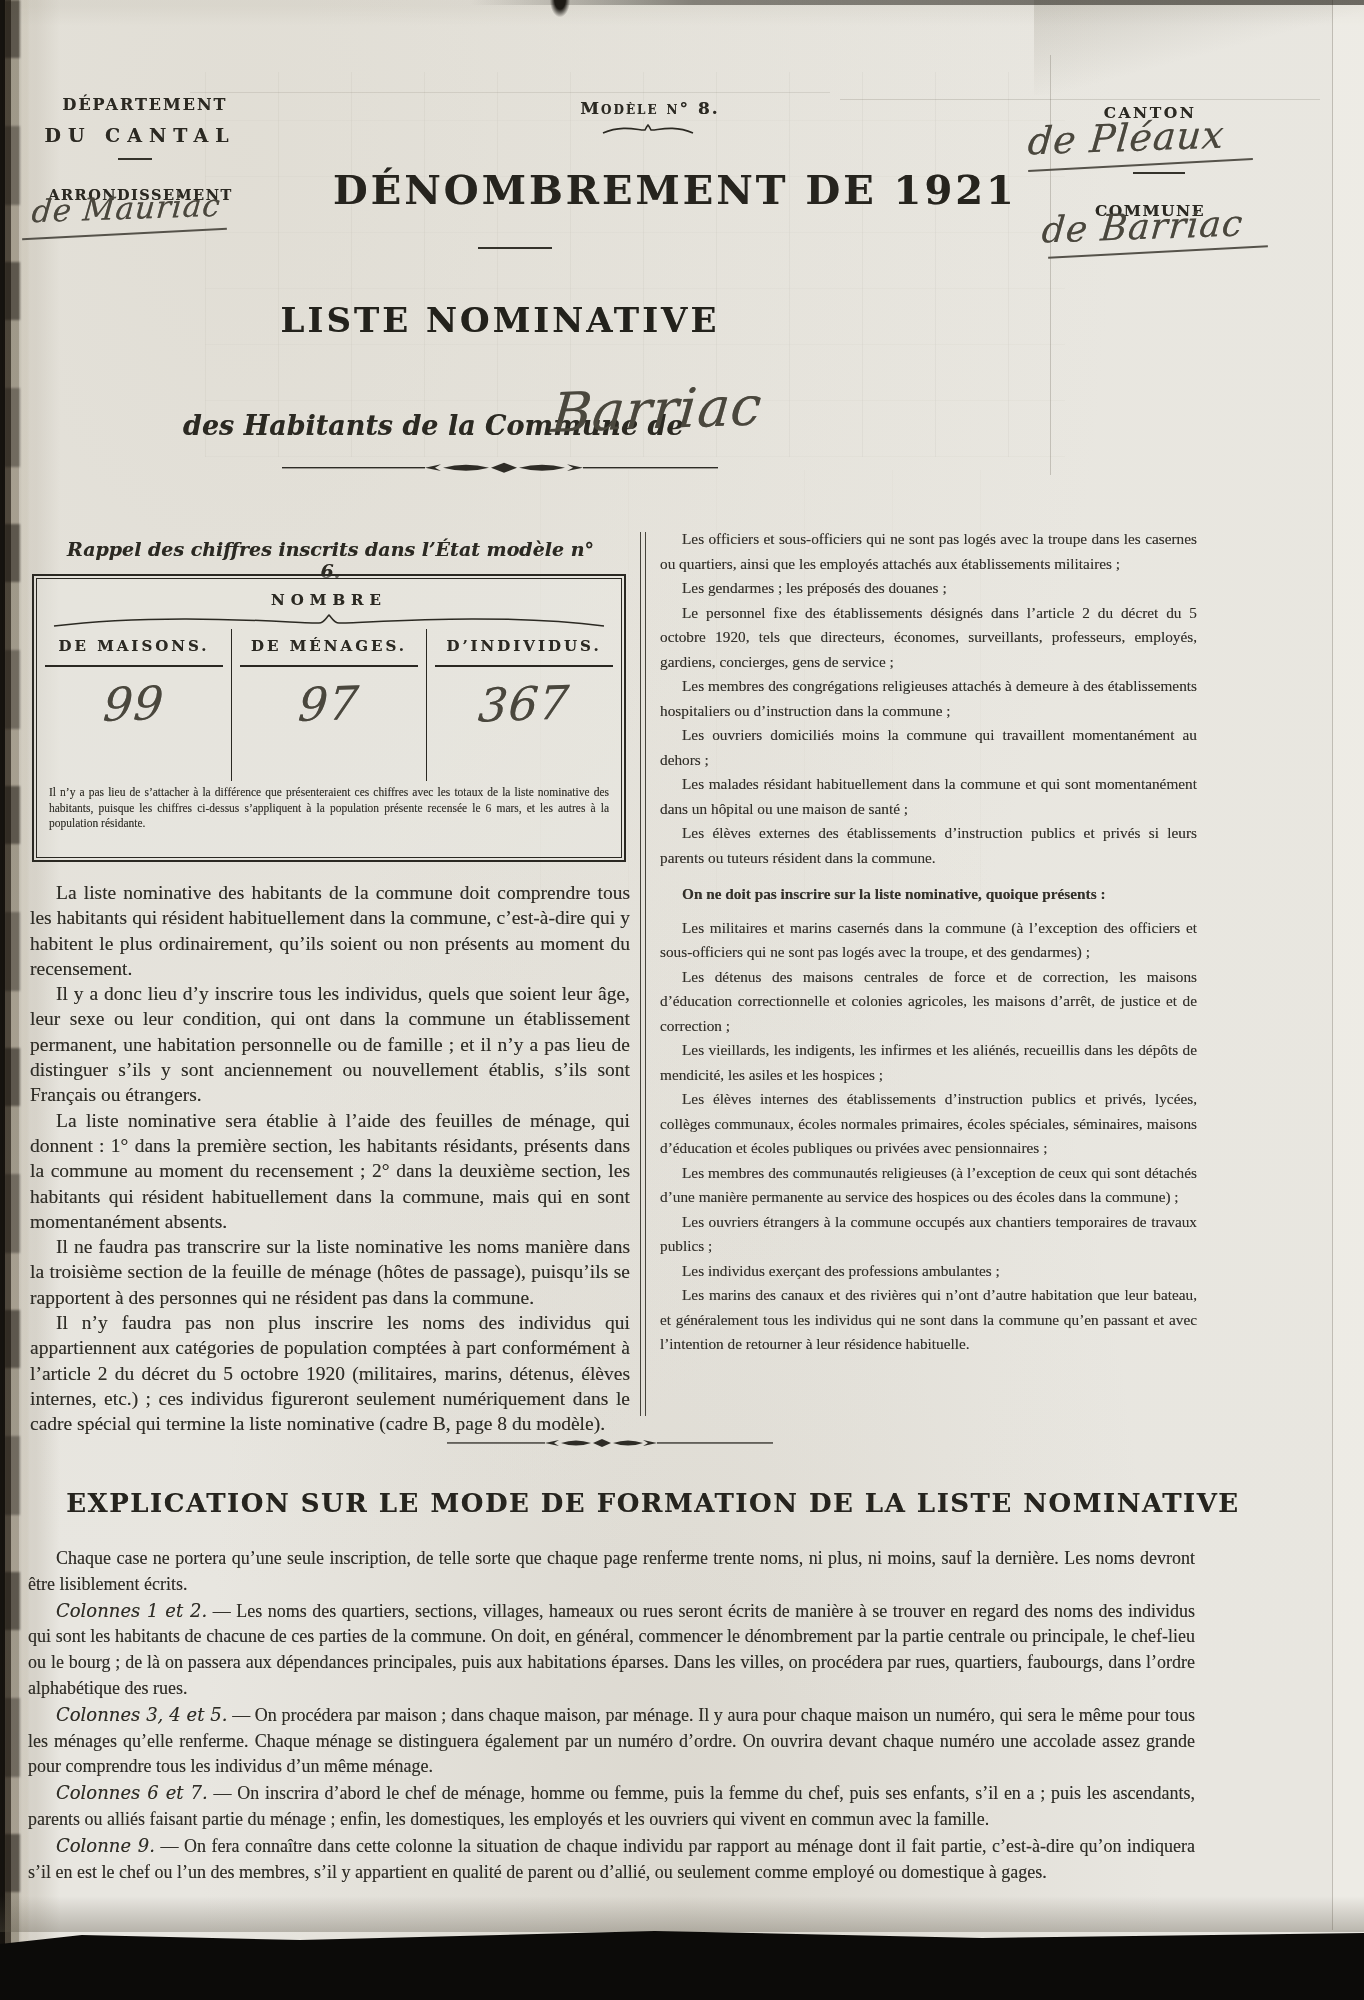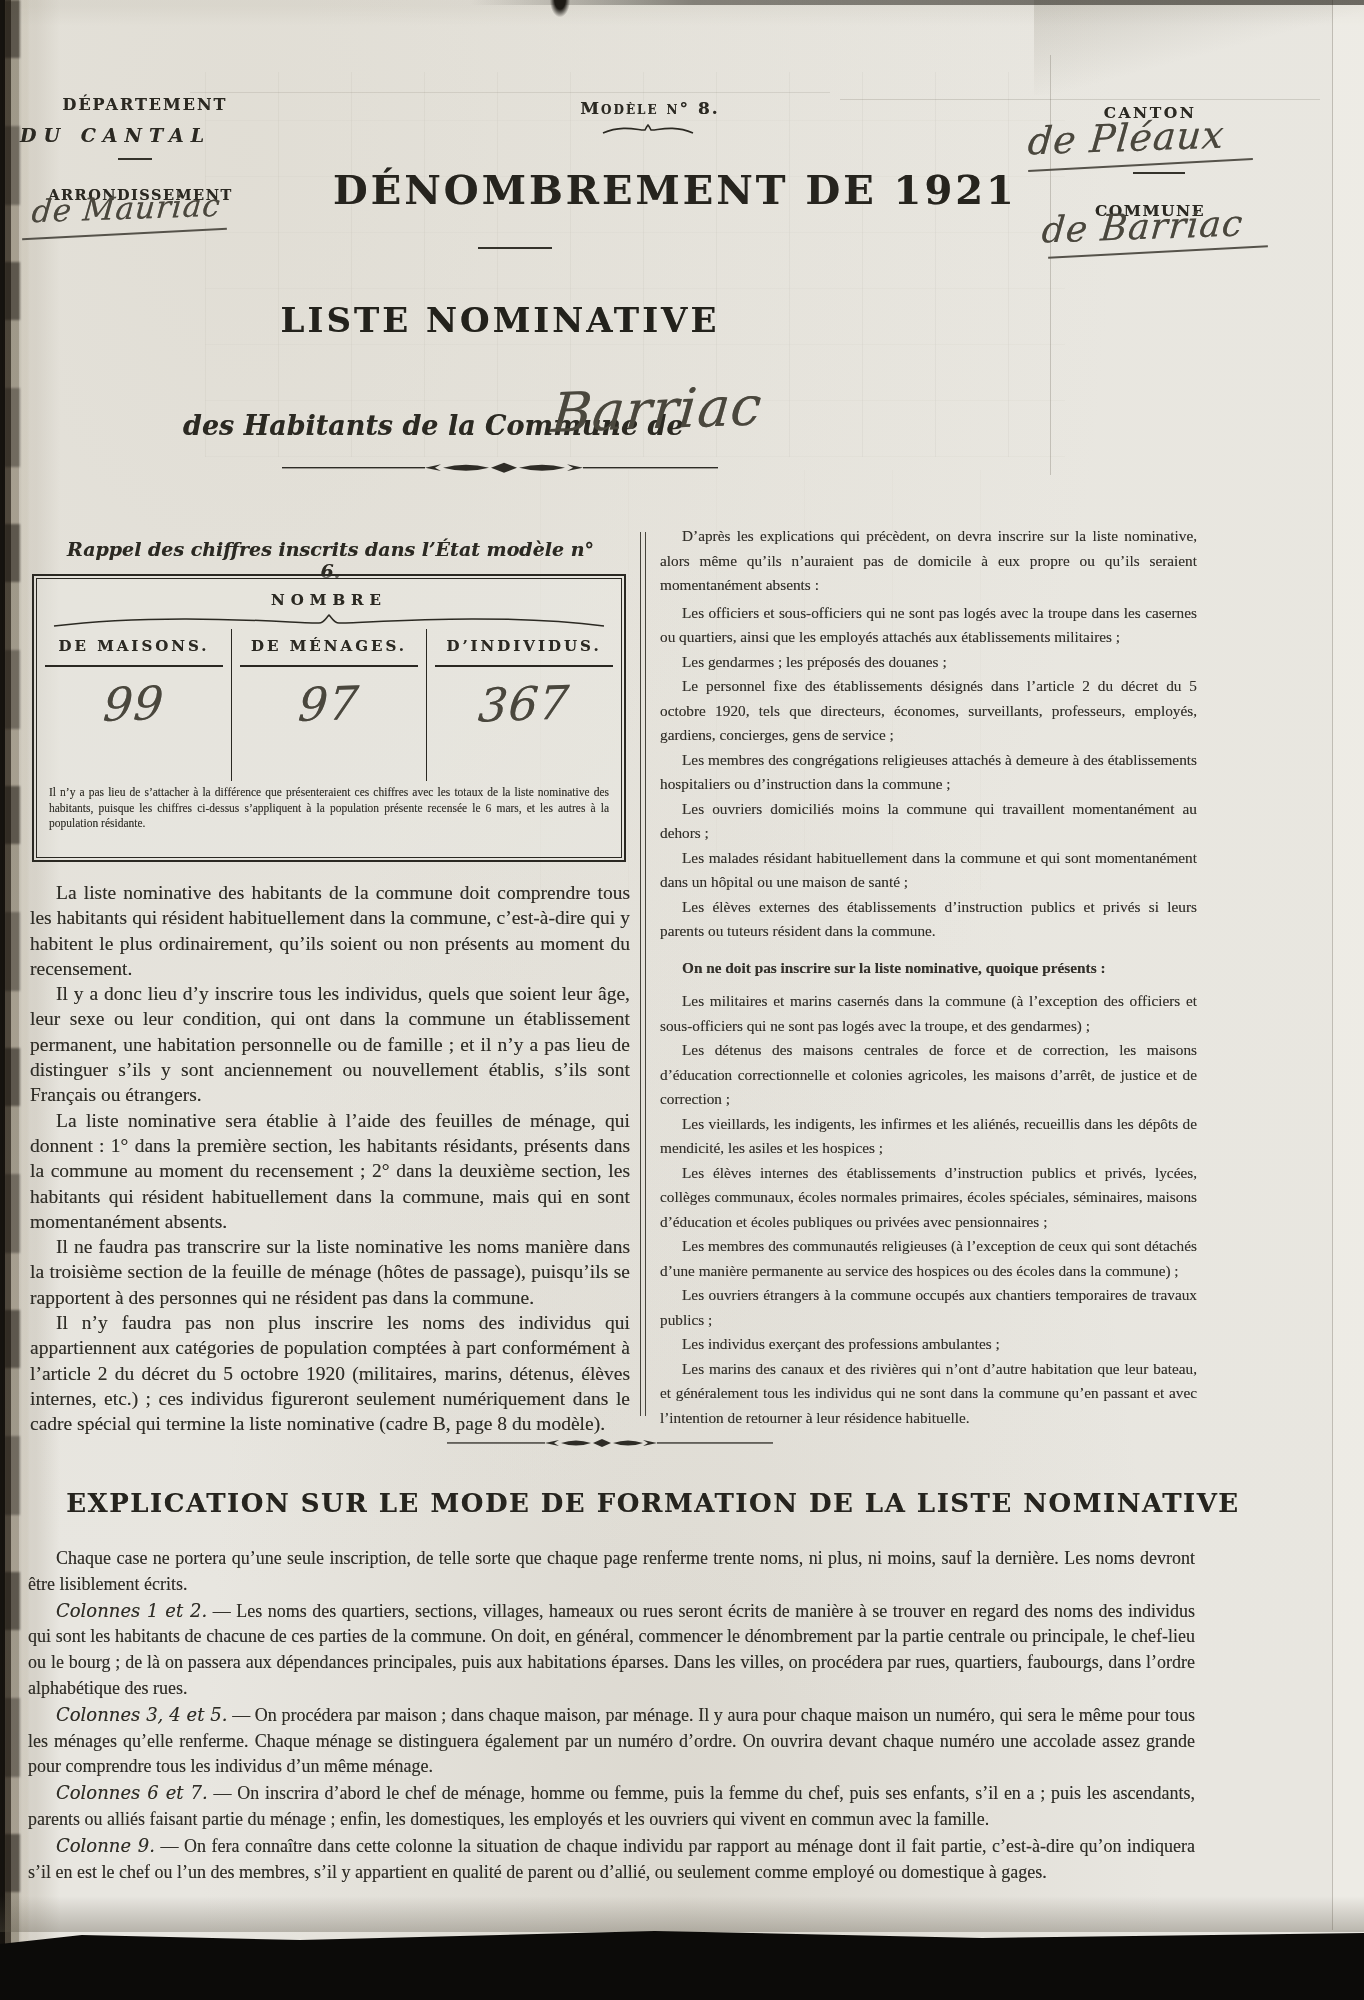--- a/index.html
+++ b/index.html
@@ -30,21 +30,21 @@
   .crease-h1{left:190px;top:92px;width:640px;height:1px;background:rgba(100,94,78,.14);}
   .crease-h2{left:840px;top:99px;width:480px;height:1px;background:rgba(100,94,78,.2);}
   .ghost1{left:205px;top:72px;width:860px;height:385px;opacity:.5;filter:blur(.5px);
     background:repeating-linear-gradient(90deg, rgba(92,86,70,.10) 0 1px, transparent 1px 73px),
                repeating-linear-gradient(0deg, rgba(92,86,70,.06) 0 1px, transparent 1px 56px);}
   .ghost2{left:540px;top:470px;width:500px;height:420px;opacity:.22;filter:blur(.6px);
     background:repeating-linear-gradient(90deg, rgba(92,86,70,.12) 0 1px, transparent 1px 88px);}
   
   .caps{font-family:"DejaVu Serif","Liberation Serif",serif;font-weight:bold;color:#2b2922;}
   .dept-label{left:55px;top:95px;width:180px;text-align:center;font-size:16px;letter-spacing:2px;}
-  .dept-value{left:20px;top:124px;width:240px;text-align:left;font-size:19px;letter-spacing:7px;font-style:italic;}
+  .dept-value{left:20px;top:124px;width:240px;text-align:center;font-size:19px;letter-spacing:7px;}
   .rule{background:#34322b;height:2px;}
   .dept-rule{left:118px;top:158px;width:34px;}
   .arr-label{left:48px;top:186px;width:185px;text-align:center;font-size:14.5px;letter-spacing:1.5px;}
   .modele{left:520px;top:98px;width:260px;text-align:center;font-size:17px;letter-spacing:2px;font-variant:small-caps;}
   .modele-brace{left:600px;top:121px;}
   .big-title{left:330px;top:166px;width:690px;text-align:center;font-size:40px;letter-spacing:3px;color:#26241e;}
   .title-rule{left:478px;top:247px;width:74px;}
   .canton-label{left:1070px;top:103px;width:160px;text-align:center;font-size:15.5px;letter-spacing:2.5px;}
   .canton-rule{left:1133px;top:172px;width:52px;}
   .commune-label{left:1070px;top:201px;width:160px;text-align:center;font-size:15.5px;letter-spacing:1.5px;}
@@ -182,21 +182,20 @@
     <p>La liste nominative des habitants de la commune doit comprendre tous les habitants qui résident habituellement dans la commune, c’est-à-dire qui y habitent le plus ordinairement, qu’ils soient ou non présents au moment du recensement.</p>
     <p>Il y a donc lieu d’y inscrire tous les individus, quels que soient leur âge, leur sexe ou leur condition, qui ont dans la commune un établissement permanent, une habitation personnelle ou de famille ; et il n’y a pas lieu de distinguer s’ils y sont anciennement ou nouvellement établis, s’ils sont Français ou étrangers.</p>
     <p>La liste nominative sera établie à l’aide des feuilles de ménage, qui donnent : 1° dans la première section, les habitants résidants, présents dans la commune au moment du recensement ; 2° dans la deuxième section, les habitants qui résident habituellement dans la commune, mais qui en sont momentanément absents.</p>
     <p>Il ne faudra pas transcrire sur la liste nominative les noms manière dans la troisième section de la feuille de ménage (hôtes de passage), puisqu’ils se rapportent à des personnes qui ne résident pas dans la commune.</p>
     <p>Il n’y faudra pas non plus inscrire les noms des individus qui appartiennent aux catégories de population comptées à part conformément à l’article 2 du décret du 5 octobre 1920 (militaires, marins, détenus, élèves internes, etc.) ; ces individus figureront seulement numériquement dans le cadre spécial qui termine la liste nominative (cadre B, page 8 du modèle).</p>
   </div>
 
   <div class="abs col-divider"></div>
 
   <div class="abs right-col">
-    <p>D’après les explications qui précèdent, on devra inscrire sur la liste nominative, alors même qu’ils n’auraient pas de domicile à eux propre ou qu’ils seraient momentanément absents :</p>
     <p class="sp">Les officiers et sous-officiers qui ne sont pas logés avec la troupe dans les casernes ou quartiers, ainsi que les employés attachés aux établissements militaires ;</p>
     <p>Les gendarmes ; les préposés des douanes ;</p>
     <p>Le personnel fixe des établissements désignés dans l’article 2 du décret du 5 octobre 1920, tels que directeurs, économes, surveillants, professeurs, employés, gardiens, concierges, gens de service ;</p>
     <p>Les membres des congrégations religieuses attachés à demeure à des établissements hospitaliers ou d’instruction dans la commune ;</p>
     <p>Les ouvriers domiciliés moins la commune qui travaillent momentanément au dehors ;</p>
     <p>Les malades résidant habituellement dans la commune et qui sont momentanément dans un hôpital ou une maison de santé ;</p>
     <p>Les élèves externes des établissements d’instruction publics et privés si leurs parents ou tuteurs résident dans la commune.</p>
     <p class="r-sub">On ne doit pas inscrire sur la liste nominative, quoique présents :</p>
     <p>Les militaires et marins casernés dans la commune (à l’exception des officiers et sous-officiers qui ne sont pas logés avec la troupe, et des gendarmes) ;</p>
     <p>Les détenus des maisons centrales de force et de correction, les maisons d’éducation correctionnelle et colonies agricoles, les maisons d’arrêt, de justice et de correction ;</p>

